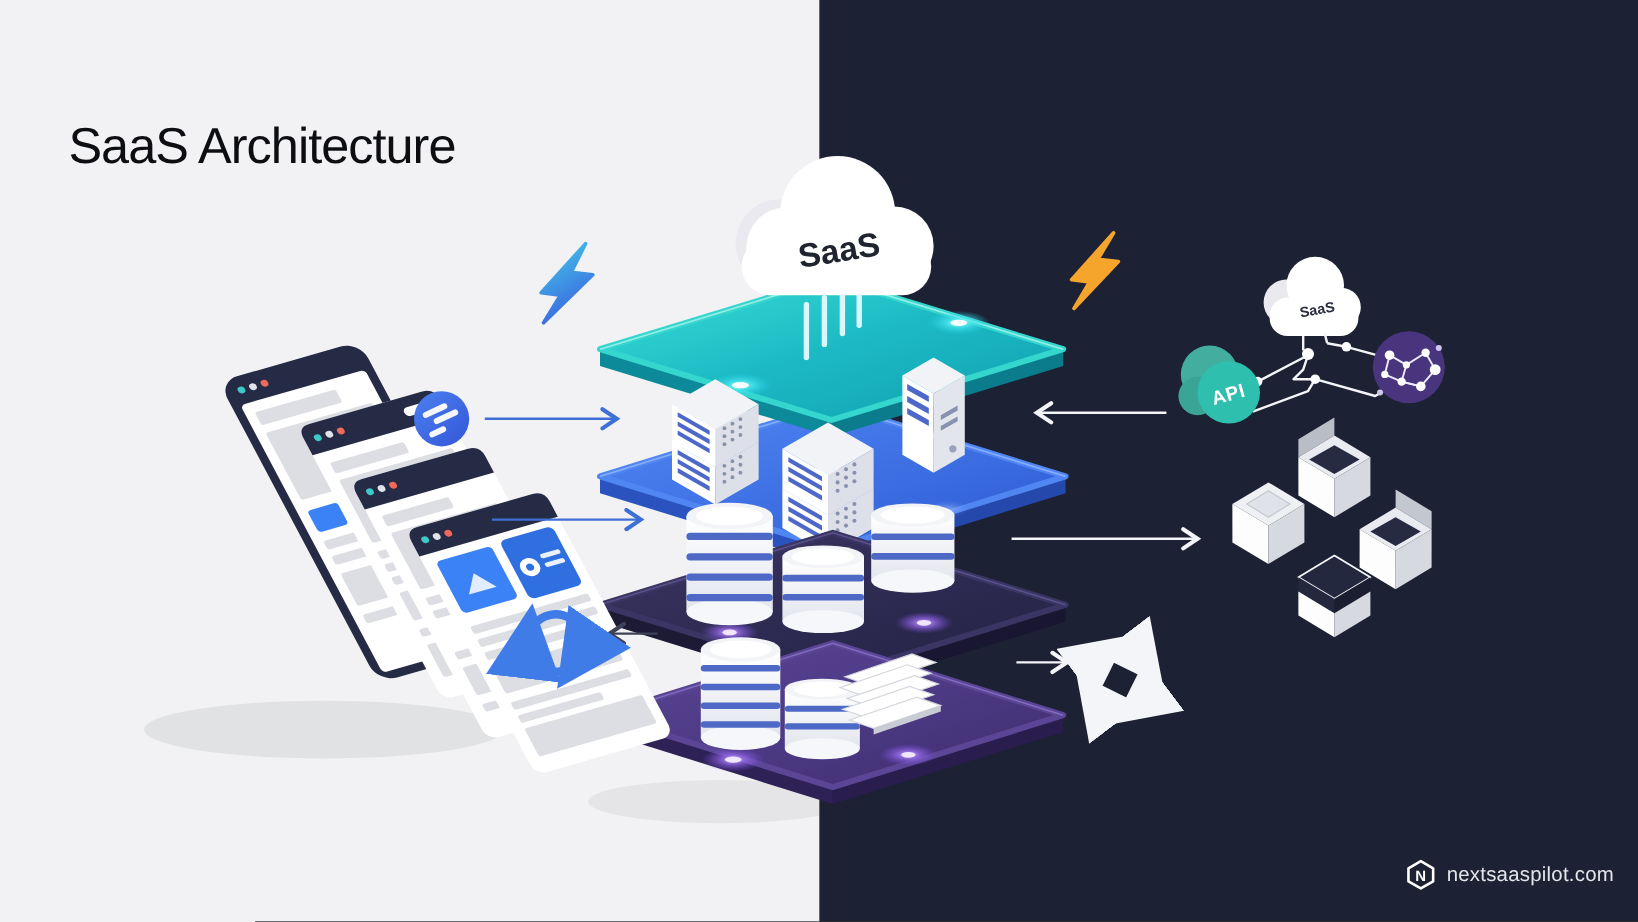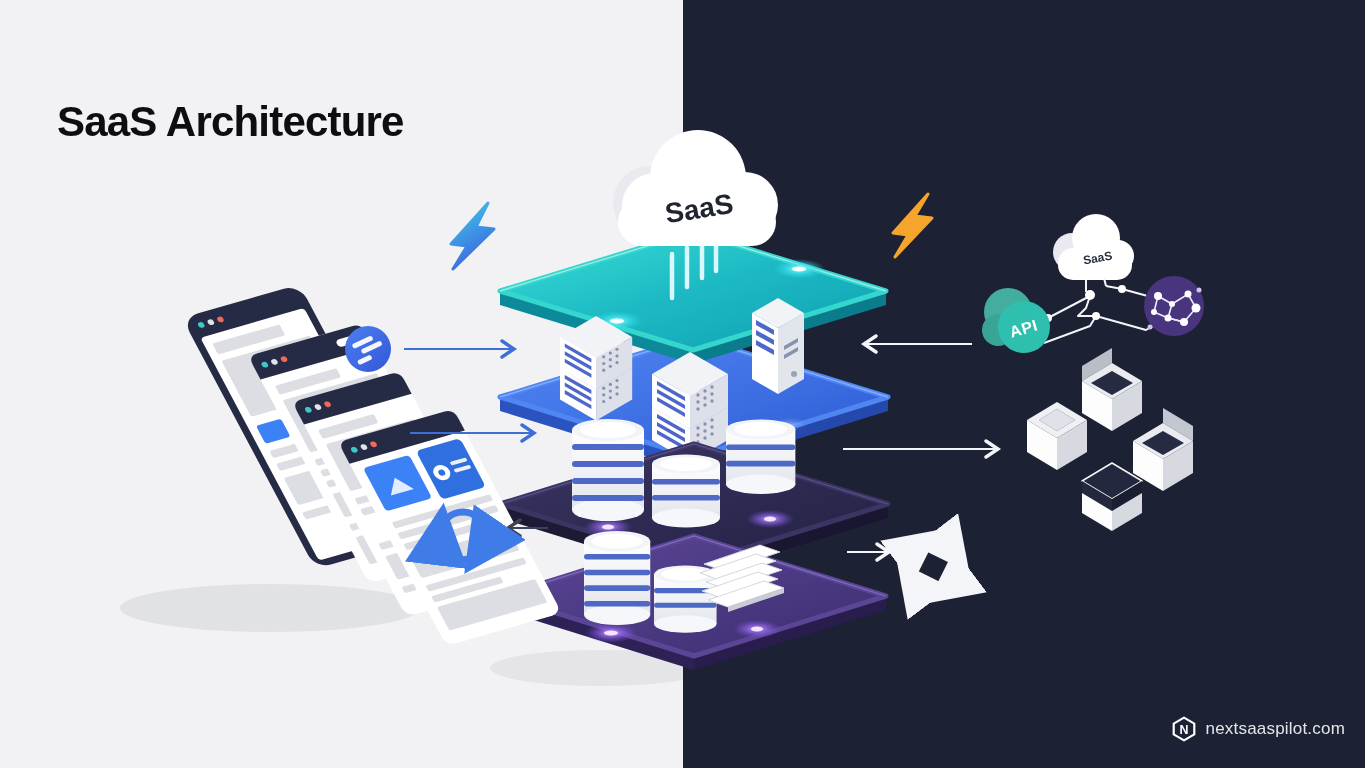--- a/index.html
+++ b/index.html
@@ -1,20 +1,20 @@
 <!DOCTYPE html>
 <html><head>
 <meta charset="utf-8">
 <style>
   html,body{margin:0;padding:0;background:#0b0c12;}
   .stage{position:relative;width:1365px;height:768px;overflow:hidden;
          font-family:"Liberation Sans",sans-serif;}
   .bg-left{position:absolute;left:0;top:0;width:683px;height:768px;background:#f2f2f4;}
   .bg-right{position:absolute;left:683px;top:0;width:682px;height:768px;background:#1d2134;}
-  .title{position:absolute;left:57px;top:98px;margin:0;font-size:42px;font-weight:700;
+  .title{position:absolute;left:57px;top:98px;margin:0;font-size:42px;font-weight:400;
          letter-spacing:-0.8px;color:#0d0e12;}
   svg.scene{position:absolute;left:0;top:0;width:1365px;height:768px;}
   .footer{position:absolute;right:20px;bottom:26px;display:flex;align-items:center;gap:9px;
           color:#e4e5e9;font-size:17px;font-weight:500;letter-spacing:.2px;}
 </style>
 </head>
 <body>
 
 <div class="stage">
   <div class="bg-left"></div>

